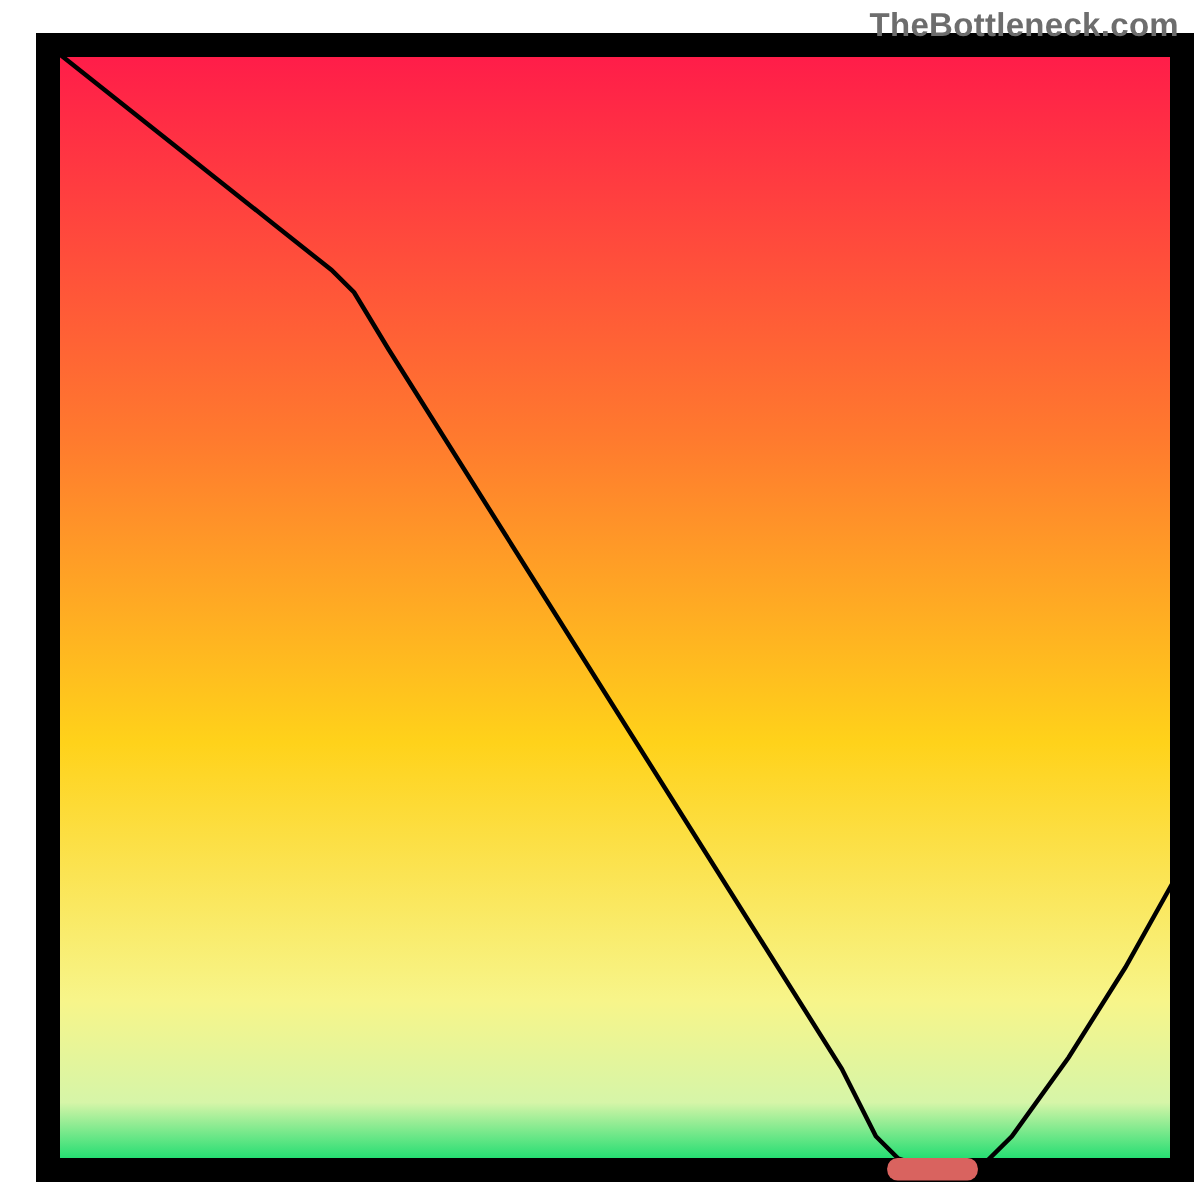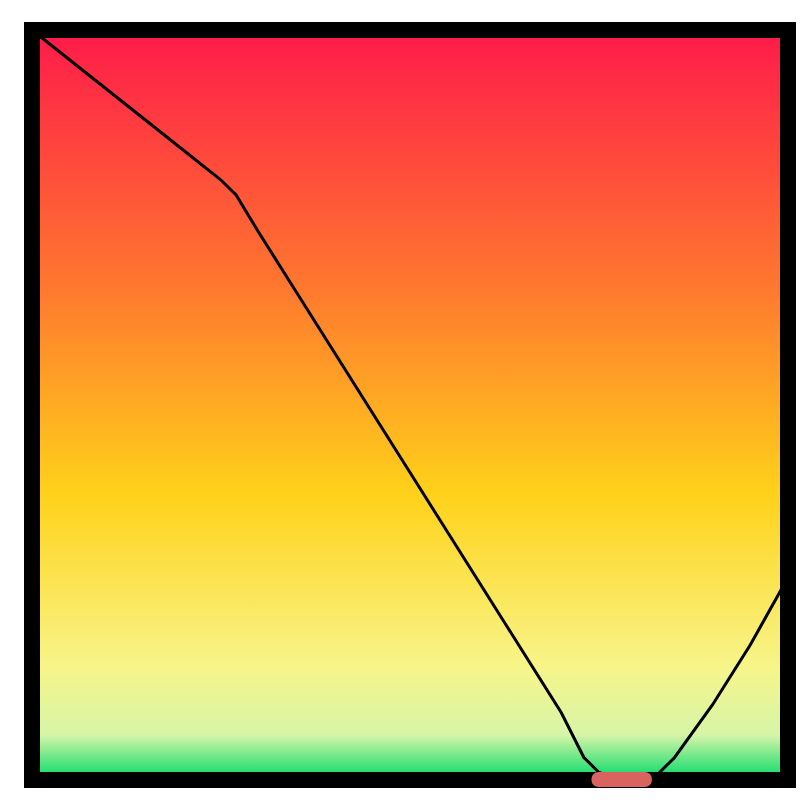--- a/index.html
+++ b/index.html
@@ -30,20 +30,21 @@
     top: 0;
     left: 0;
     width: 800px;
     height: 800px;
   }
 </style>
 </head>
 <body>
 <div class="container">
 
+<div class="watermark">TheBottleneck.com</div>
 
 <svg class="chart" viewBox="0 0 800 800">
   <defs>
     <linearGradient id="bg-grad" x1="0" y1="0" x2="0" y2="1">
       <stop id="g0" offset="0%" stop-color="#ff1a4a"></stop>
       <stop id="g1" offset="35%" stop-color="#ff7a2e"></stop>
       <stop id="g2" offset="62%" stop-color="#ffd21a"></stop>
       <stop id="g3" offset="85%" stop-color="#f7f58a"></stop>
       <stop id="g4" offset="94%" stop-color="#d6f5a8"></stop>
       <stop id="g5" offset="100%" stop-color="#00d967"></stop>

